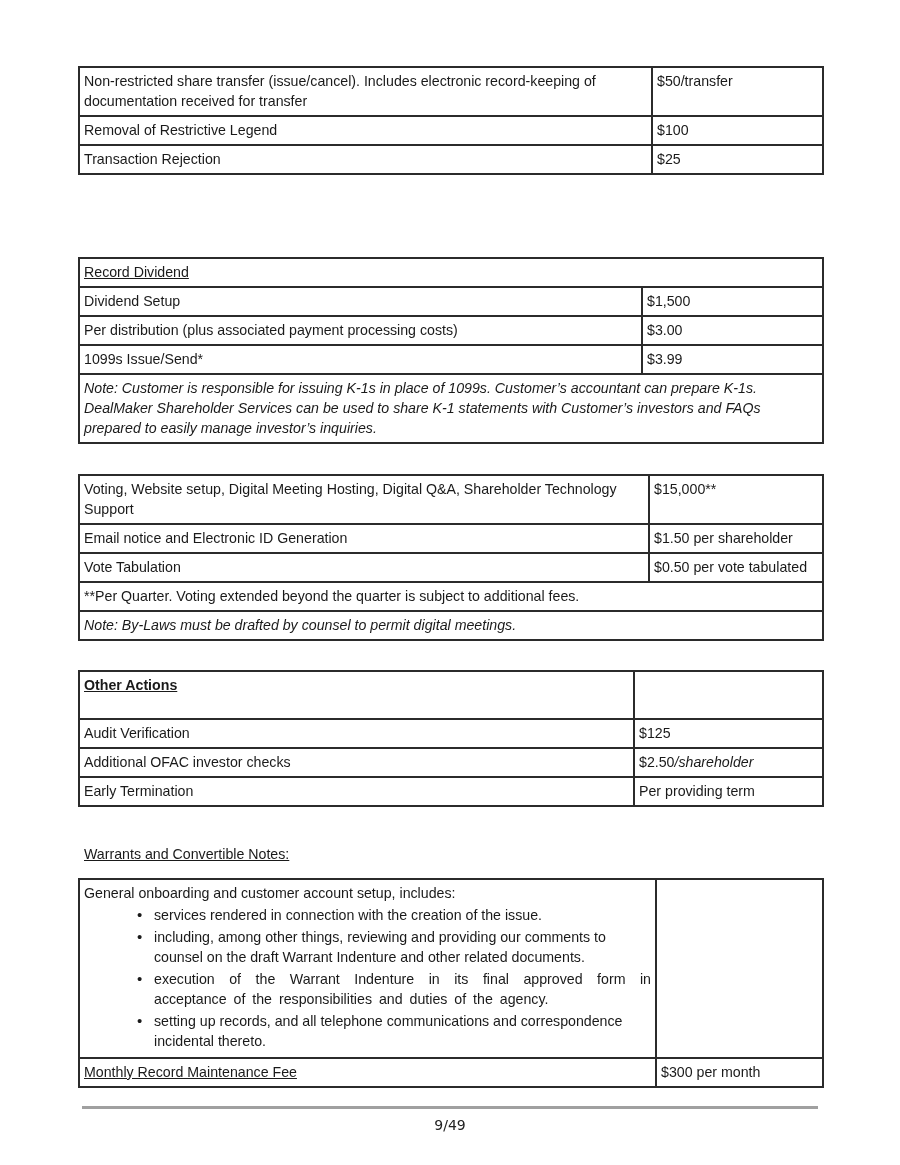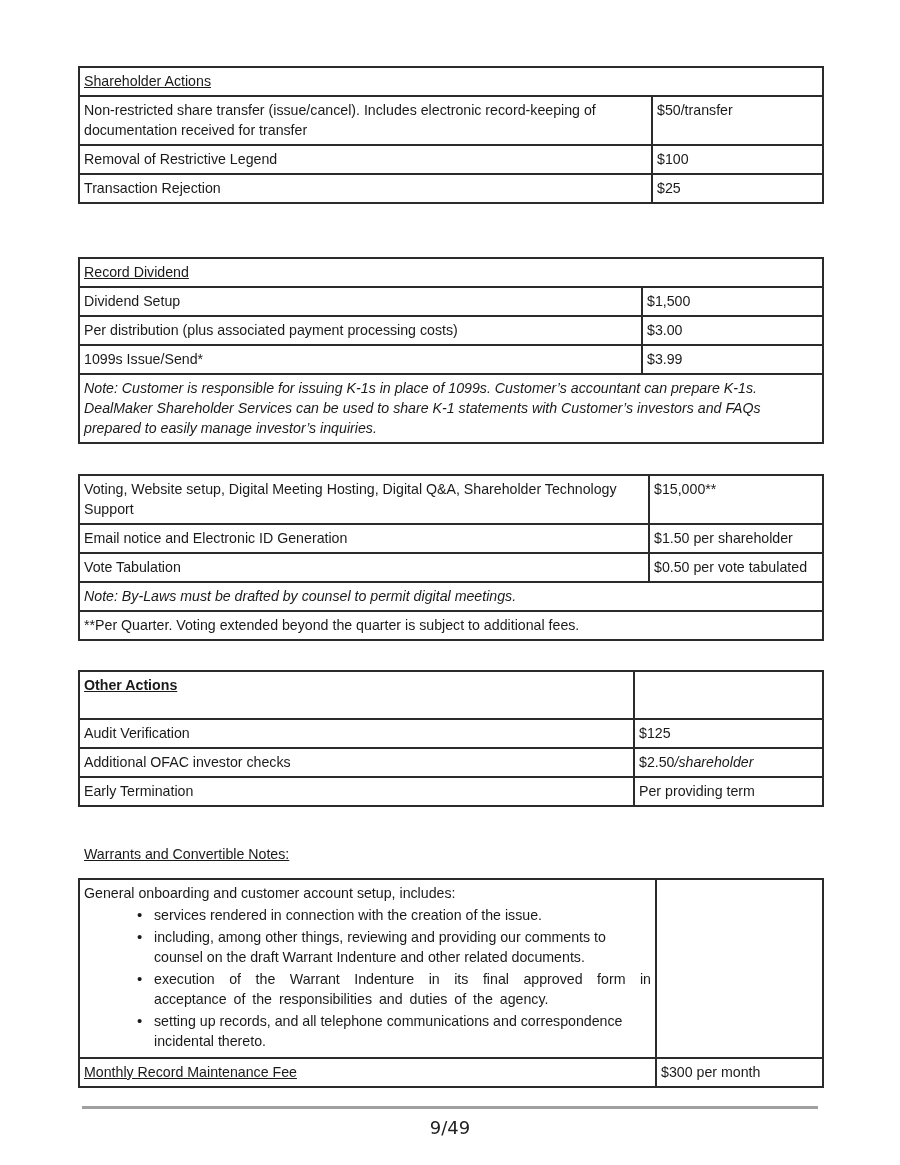--- a/index.html
+++ b/index.html
@@ -10,34 +10,31 @@
   .u { text-decoration: underline; }
   .b { font-weight: bold; }
   .i { font-style: italic; }
   .warrants-title { position: absolute; left: 84px; top: 846px; text-decoration: underline; }
   ul.bullets { margin: 2px 0 0 0; padding-left: 70px; list-style: none; }
   ul.bullets li { position: relative; line-height: 20.5px; margin-bottom: 1px; }
   ul.bullets li::before { content: "\2022"; position: absolute; left: -17px; top: 0; font-size: 15px; }
   .justify { text-align: justify; word-spacing: 3px; }
   .footer-line { position: absolute; left: 82px; width: 736px; top: 1106px; height: 3px; background: #a0a0a0; }
   .page-num { position: absolute; left: 0; width: 900px; top: 1117px; text-align: center;
-              font-family: "DejaVu Sans", sans-serif; font-size: 18px; color: #222; }
+              font-family: "DejaVu Sans", sans-serif; font-size: 14px; color: #222; }
 </style>
 </head>
 <body>
 
 <table class="tbl" style="top:66px;">
   <colgroup>
       <col style="width:573px">
       <col style="width:171px">
     </colgroup>
   <tbody>
-      <tr>
-        <td colspan="2"><span class="u">Shareholder Actions</span></td>
-      </tr>
   <tr>
     <td>Non-restricted share transfer (issue/cancel). Includes electronic record-keeping of documentation received for transfer</td>
     <td>$50/transfer</td>
   </tr>
   <tr>
     <td>Removal of Restrictive Legend</td>
     <td>$100</td>
   </tr>
   <tr>
     <td>Transaction Rejection</td>
@@ -85,24 +82,24 @@
   </tr>
   <tr>
     <td>Email notice and Electronic ID Generation</td>
     <td>$1.50 per shareholder</td>
   </tr>
   <tr>
     <td>Vote Tabulation</td>
     <td>$0.50 per vote tabulated</td>
   </tr>
   <tr>
-        <td colspan="2" class="i">Note: By-Laws must be drafted by counsel to permit digital meetings.</td>
+        <td colspan="2">**Per Quarter. Voting extended beyond the quarter is subject to additional fees.</td>
       </tr>
   <tr>
-        <td colspan="2">**Per Quarter. Voting extended beyond the quarter is subject to additional fees.</td>
+        <td colspan="2" class="i">Note: By-Laws must be drafted by counsel to permit digital meetings.</td>
       </tr>
 </tbody>
   </table>
 
 <table class="tbl" style="top:670px;">
   <colgroup>
       <col style="width:555px">
       <col style="width:189px">
     </colgroup>
   <tbody>

